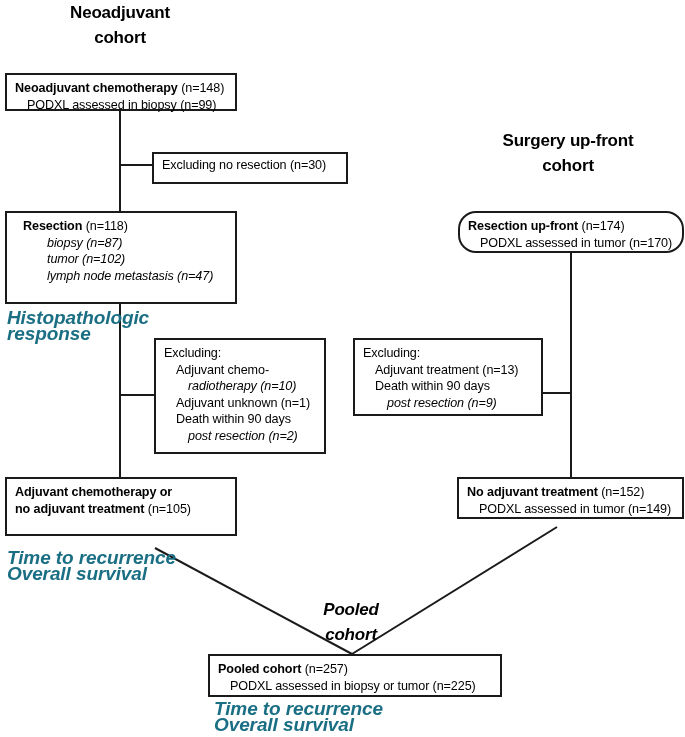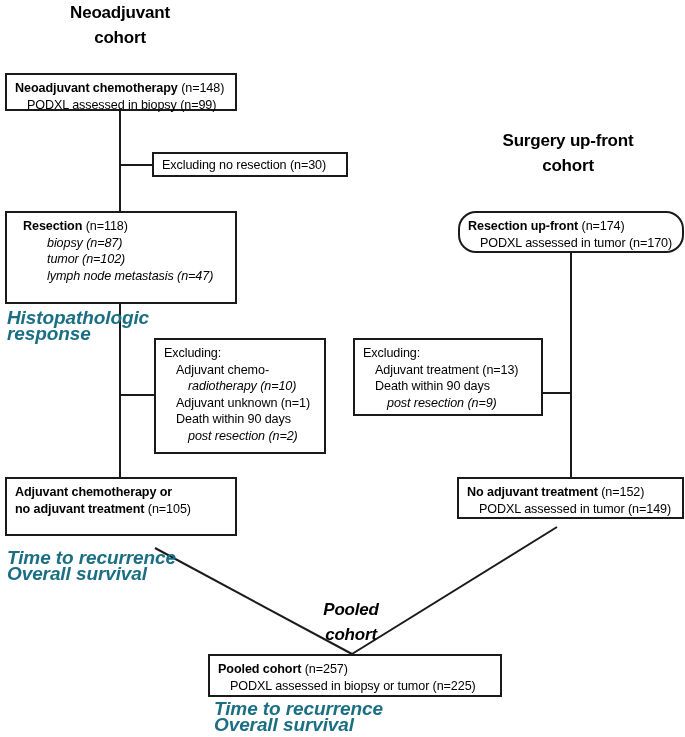--- a/index.html
+++ b/index.html
@@ -64,21 +64,21 @@
   <div class="cohort-title" style="left:258px;top:597px;width:186px;font-style:italic;">Pooled
 cohort</div>
 
   <div class="node" style="left:5px;top:73px;width:232px;height:38px;">
     <div class="pad">
         <div class="ln"><span class="b">Neoadjuvant chemotherapy</span><span> (n=148)</span></div>
         <div class="ln i1"><span>PODXL assessed in biopsy (n=99)</span></div>
       </div>
   </div>
 
-  <div class="node" style="left:152px;top:152px;width:196px;height:25px;">
+  <div class="node" style="left:152px;top:152px;width:196px;height:32px;">
     <div class="pad" style="padding-top:3px;">
         <div class="ln"><span>Excluding no resection (n=30)</span></div>
       </div>
   </div>
 
   <div class="node" style="left:5px;top:211px;width:232px;height:93px;padding-left:8px;">
     <div class="pad">
         <div class="ln"><span class="b">Resection</span><span> (n=118)</span></div>
         <div class="ln i2"><span>biopsy (n=87)</span></div>
         <div class="ln i2"><span>tumor (n=102)</span></div>

